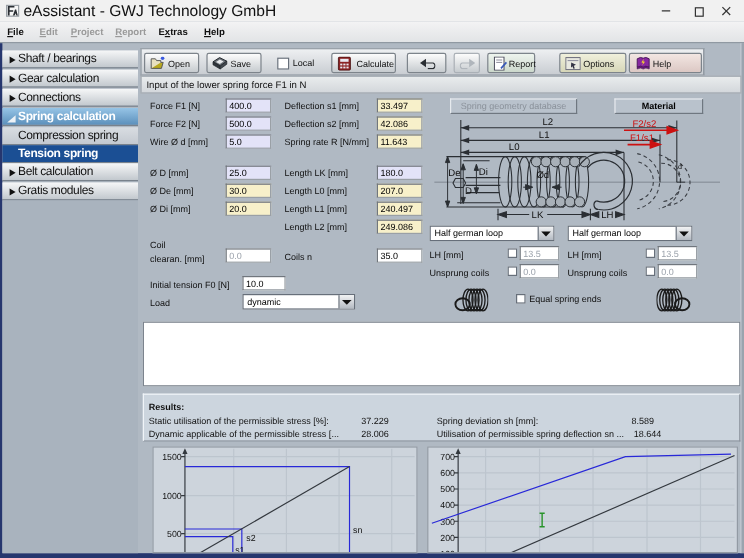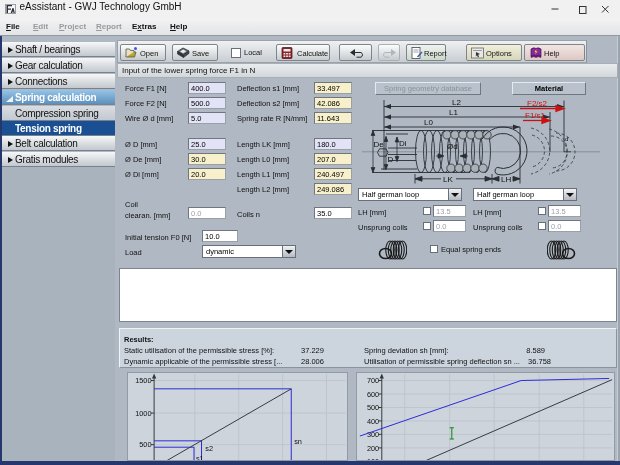--- a/index.html
+++ b/index.html
@@ -2,21 +2,21 @@
 <html><head>
 <meta charset="utf-8">
 <style>
 * { margin:0; padding:0; box-sizing:border-box; }
 html,body { width:620px; height:465px; overflow:hidden; }
 body { font-family:"Liberation Sans", sans-serif; position:relative; background:#b0b9c3; }
 .abs { position:absolute; }
 
 #titlebar { left:0; top:0; width:620px; height:18px; background:#f1f1f1; }
 #titleicon { left:5px; top:3.5px; width:11px; height:10.5px; border:1px solid #989ea4; background:#f6f6f6; }
-#titletext { left:19.5px; top:1px; font-size:10px; color:#111; }
+#titletext { left:19.5px; top:1px; font-size:13px; color:#111; }
 
 #menubar { left:0; top:18px; width:620px; height:18px; background:linear-gradient(#f3f3f4,#e2e4e6); border-bottom:1px solid #9099a2; font-size:8px; font-weight:bold; color:#111; }
 .menuitem { position:absolute; top:3.5px; }
 .menudis { color:#9a9a9a; }
 u { text-decoration:underline; }
 
 #leftedge { left:0; top:36px; width:2px; height:429px; background:#26366e; }
 #bottomedge { left:0; top:461px; width:620px; height:4px; background:#26366e; }
 
 .sbitem { left:2px; width:113px; height:15px; background:linear-gradient(#f6f7f8,#c2c8ce); border-bottom:1px solid #79828c; font-size:10px; letter-spacing:-0.3px; color:#111; line-height:15px; }
@@ -409,21 +409,21 @@
 </div>
 <div id="resbox" class="abs">
   <div class="abs" style="left:4px;top:6px;font-weight:bold">Results:</div>
   <div class="abs" style="left:4px;top:17px">Static utilisation of the permissible stress [%]:</div>
   <div class="abs" style="left:181px;top:17px">37.229</div>
   <div class="abs" style="left:244px;top:17px">Spring deviation sh [mm]:</div>
   <div class="abs" style="left:385px;top:17px;width:40px;text-align:right">8.589</div>
   <div class="abs" style="left:4px;top:28px;width:172px;overflow:hidden">Dynamic applicable of the permissible stress [...</div>
   <div class="abs" style="left:181px;top:28px">28.006</div>
   <div class="abs" style="left:244px;top:28px;width:160px;overflow:hidden">Utilisation of permissible spring deflection sn ...</div>
-  <div class="abs" style="left:391px;top:28px;width:40px;text-align:right">36.758</div>
+  <div class="abs" style="left:391px;top:28px;width:40px;text-align:right">18.644</div>
 </div>
 
 <svg class="chart abs" style="left:127px;top:372px" width="221" height="89" viewBox="0 0 221 89">
   <g stroke="#bdc5ce" stroke-width="1">
     <line x1="25" y1="7.7" x2="221" y2="7.7"></line>
     <line x1="25" y1="41" x2="221" y2="41"></line>
     <line x1="25" y1="73.3" x2="221" y2="73.3"></line>
     <line x1="66.8" y1="1" x2="66.8" y2="89"></line>
     <line x1="111.7" y1="1" x2="111.7" y2="89"></line>
     <line x1="156.6" y1="1" x2="156.6" y2="89"></line>

